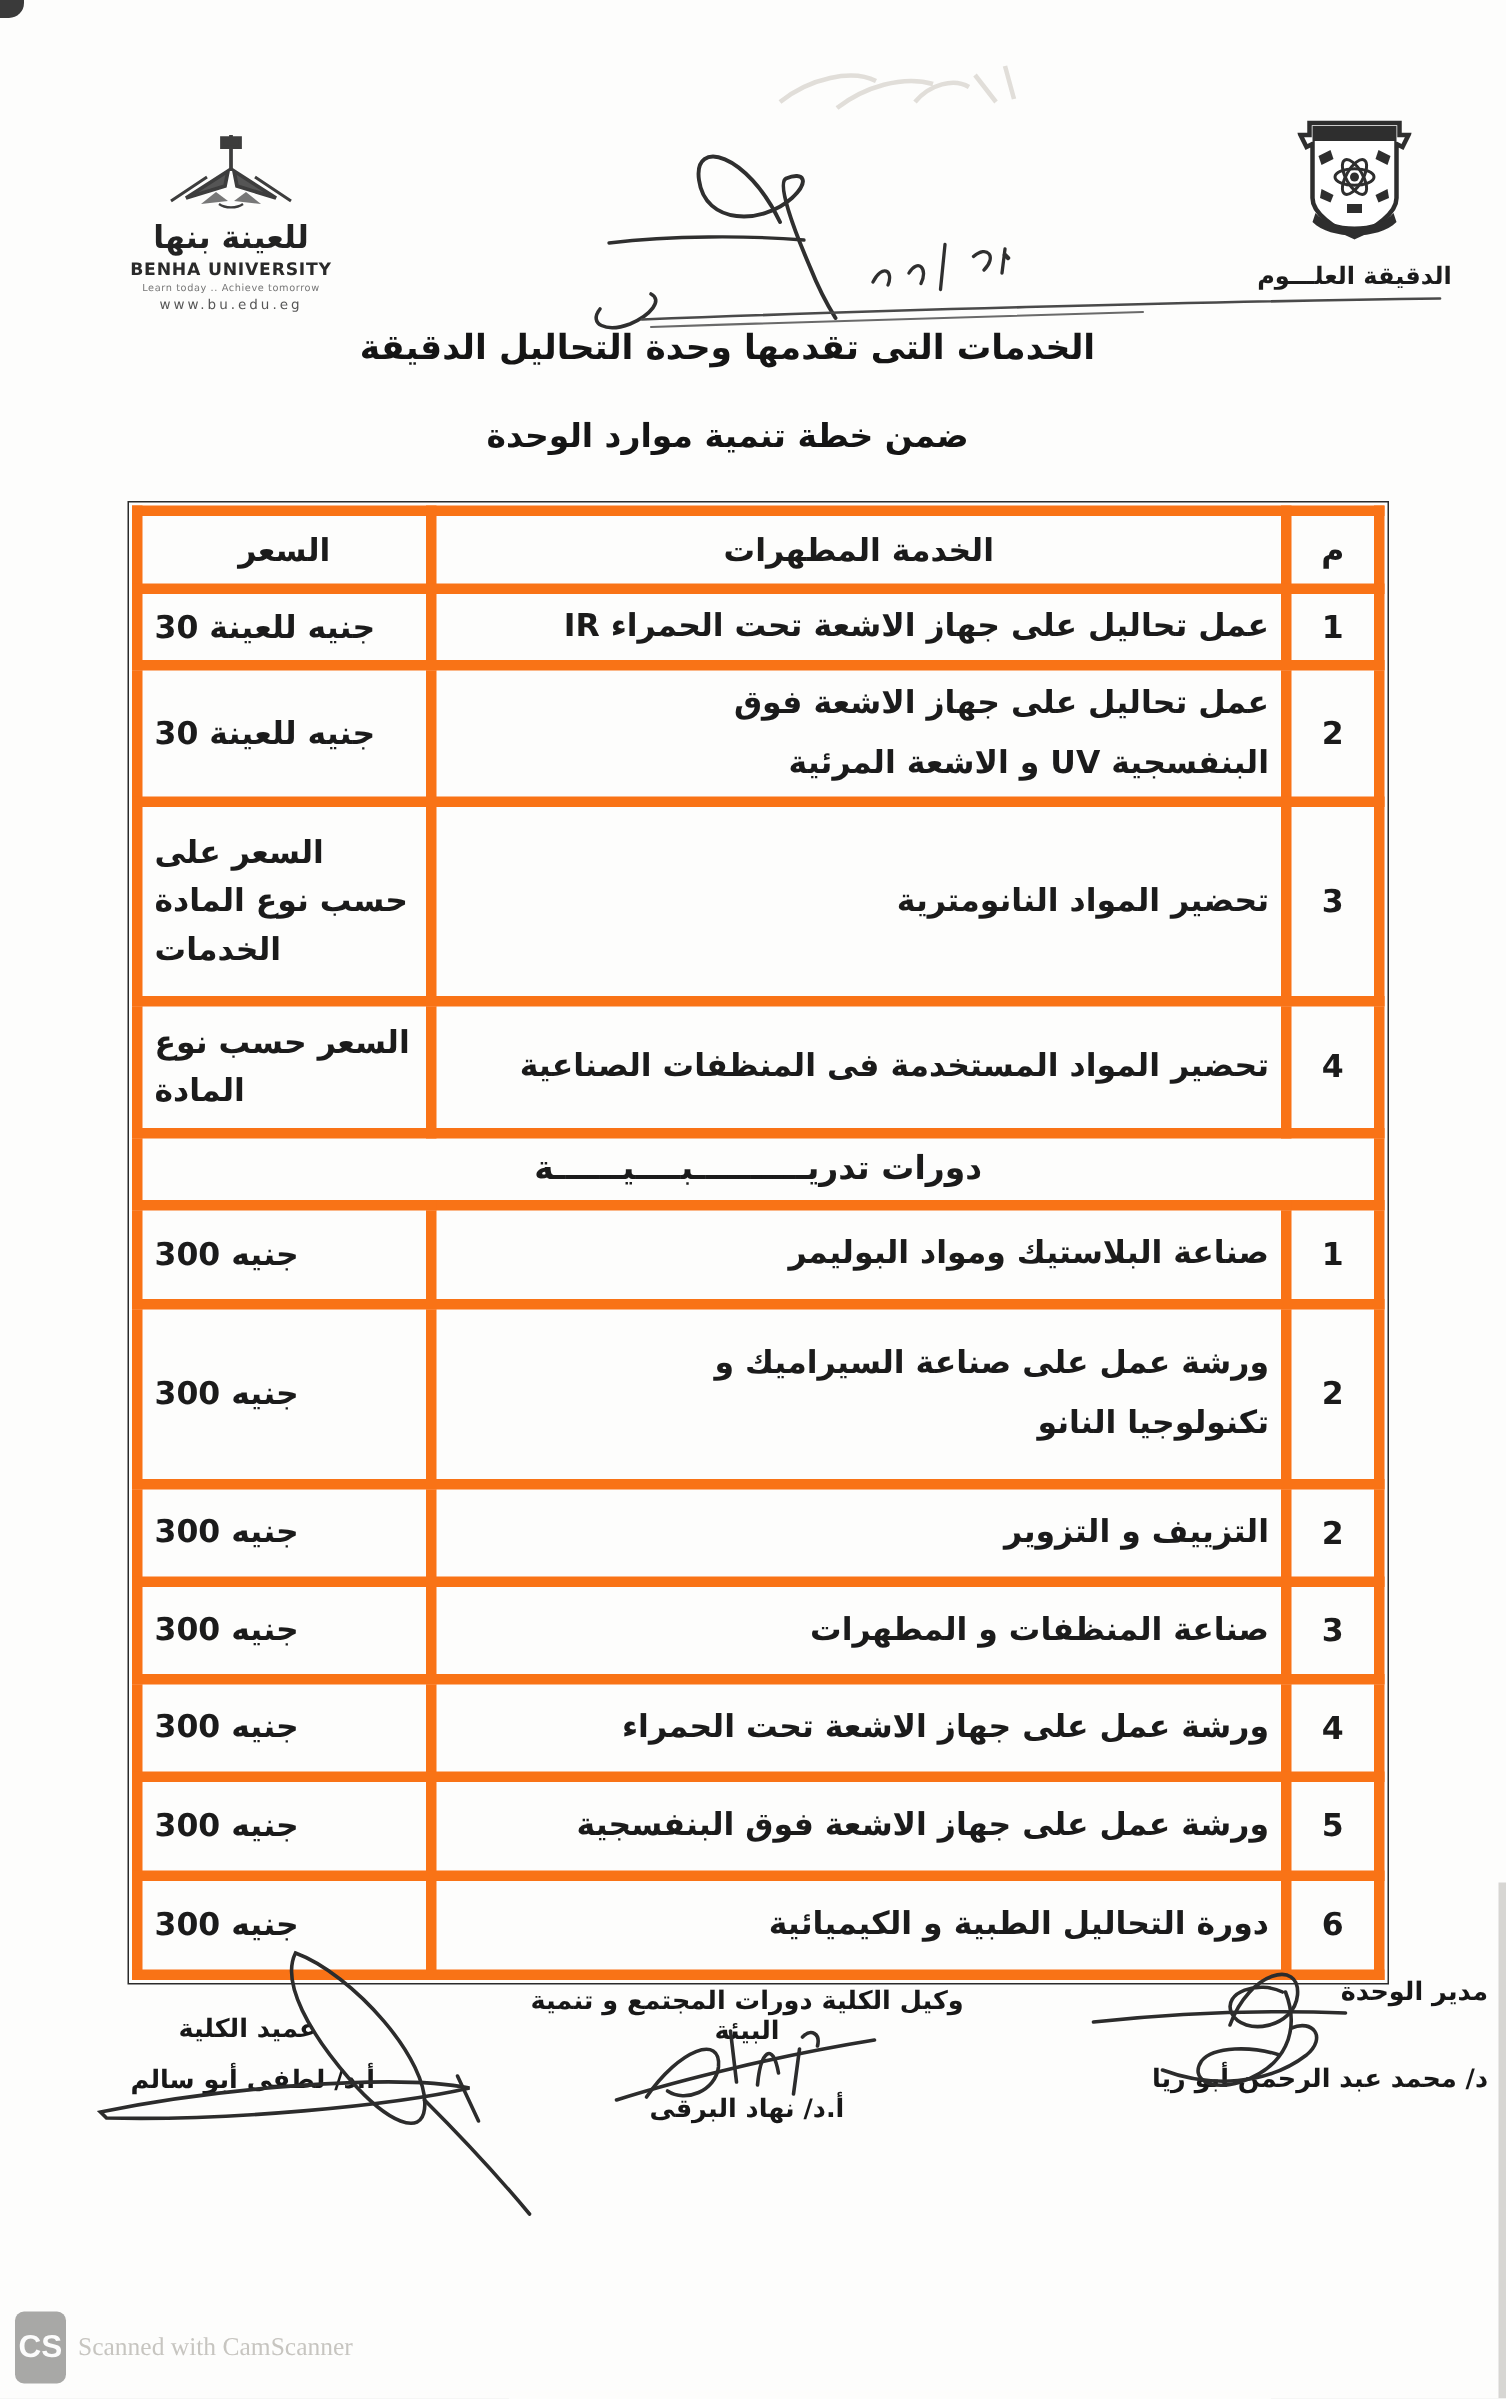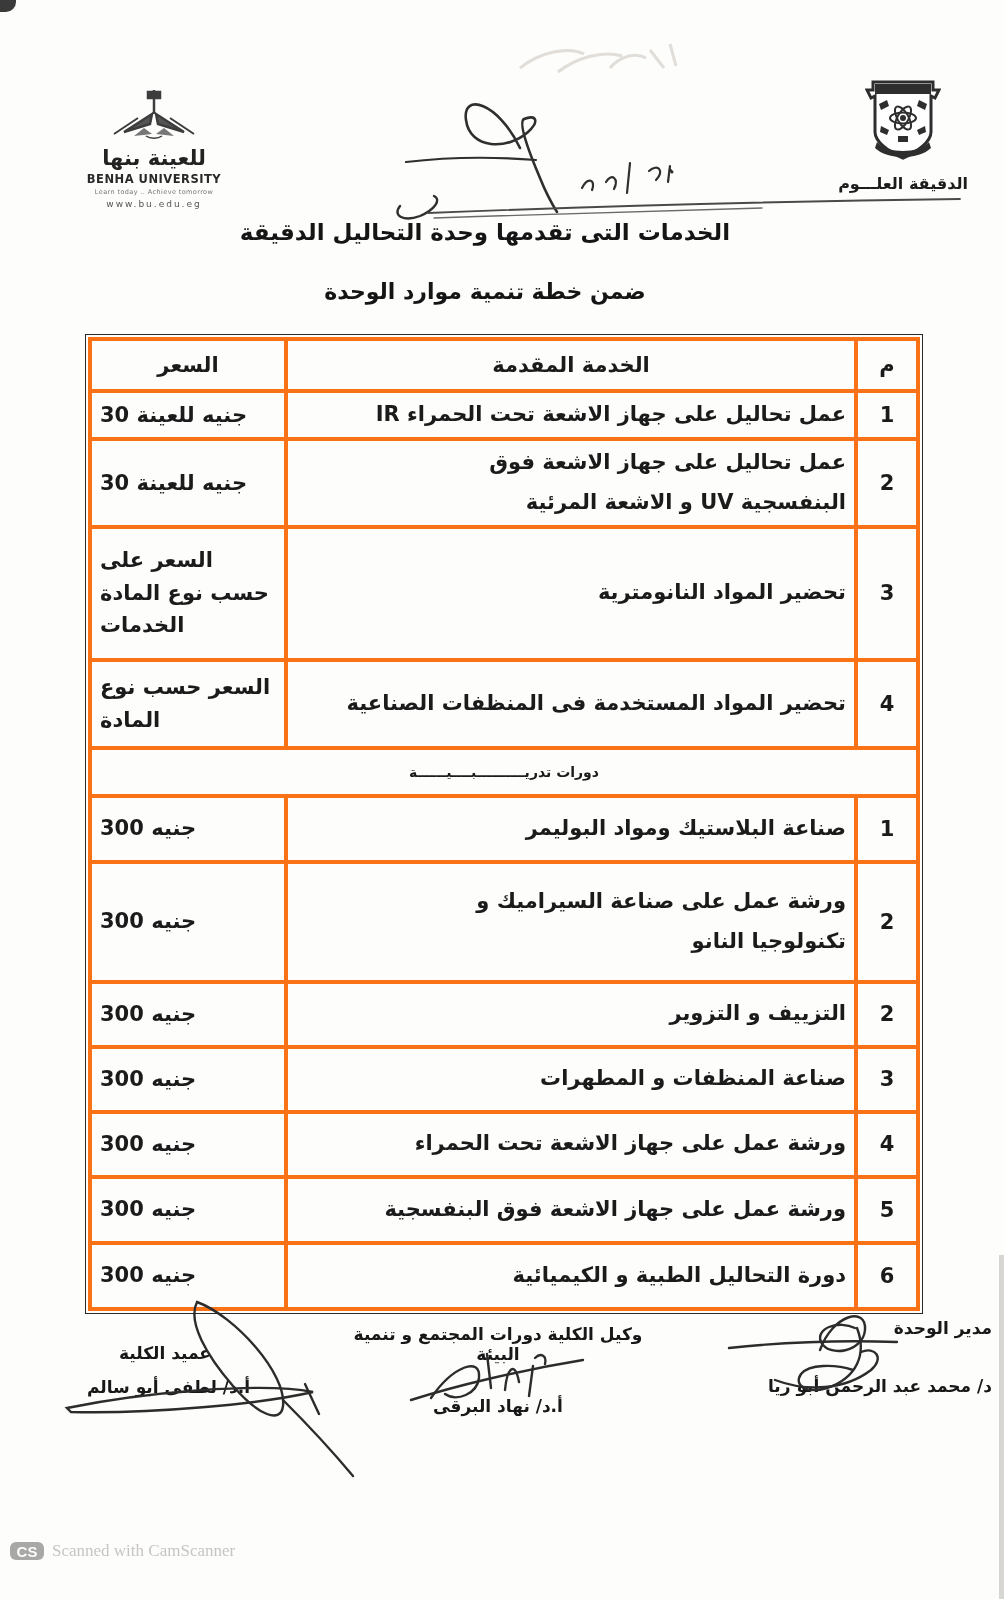--- a/index.html
+++ b/index.html
@@ -40,55 +40,55 @@
     border-collapse:collapse;
     table-layout:fixed;
     direction:rtl;
     outline:1.5px solid #2b2b2b;
     outline-offset:2px;
   }
   table.services col.c-idx{ width:62px; }
   table.services col.c-svc{ width:570px; }
   table.services col.c-prc{ width:196px; }
   table.services td, table.services th{
-    border:4px solid #f97316;
+    border:7px solid #f97316;
     font-size:21px; font-weight:700; color:#1b1b1b;
     vertical-align:middle;
     padding:2px 8px;
   }
   th.h-idx{ font-size:22px; }
   th.h-svc, th.h-prc{ font-size:22px; text-align:center; }
   td.svc{ text-align:right; line-height:1.9; }
   td.prc{ direction:ltr; text-align:left; line-height:1.55; }
   td.idx{ text-align:center; font-family:"DejaVu Sans", sans-serif; }
   tr.section-row td{
-    text-align:center; font-size:14px; letter-spacing:1px; height:48px;
+    text-align:center; font-size:22px; letter-spacing:1px; height:48px;
   }
   .wrap-460{ display:inline-block; max-width:462px; }
   .wrap-400{ display:inline-block; max-width:402px; }
 
   
   .sig{ position:absolute; font-weight:700; color:#181818; }
   .sig .t{ font-size:17px; }
   .sig .n{ font-size:17px; }
   .sig-unit{ left:700px; top:1318px; width:292px; text-align:right; direction:rtl;}
   .sig-unit .n{ margin-top:38px; }
   .sig-vice{ left:348px; top:1324px; width:300px; text-align:center; direction:rtl;}
   .sig-vice .n{ margin-top:32px; }
   .sig-dean{ left:60px; top:1343px; width:250px; direction:rtl;}
   .sig-dean .t{ text-align:center; padding-right:40px;}
   .sig-dean .n{ margin-top:14px; text-align:right; padding-right:60px;}
   svg.scrawl{ position:absolute; pointer-events:none; }
 
   
   .watermark{ position:absolute; left:10px; top:1541px; display:flex; align-items:center; gap:8px; }
   .wm-badge{
-    width:34px; height:18px; border-radius:6px;
+    width:34px; height:48px; border-radius:6px;
     background:#a8a8a6; color:#fcfcfc;
-    font-size:15px; font-weight:700;
+    font-size:21px; font-weight:700;
     display:flex; align-items:center; justify-content:center;
     font-family:"Liberation Sans", sans-serif;
   }
   .wm-text{ font-family:"Liberation Serif", serif; font-size:17px; color:#c7c5c0; }
 </style>
 </head>
 <body>
 
 <div class="page">
 
@@ -158,21 +158,21 @@
 
   <table class="services">
     <colgroup>
         <col class="c-idx">
         <col class="c-svc">
         <col class="c-prc">
       </colgroup>
     <tbody>
         <tr style="height:52px;">
       <th class="h-idx">م</th>
-      <th class="h-svc">الخدمة المقدمة</th>
+      <th class="h-svc">الخدمة المطهرات</th>
       <th class="h-prc">السعر</th>
     </tr>
     <tr style="height:46px;">
       <td class="idx">1</td>
       <td class="svc">عمل تحاليل على جهاز الاشعة تحت الحمراء  IR</td>
       <td class="prc">30 جنيه للعينة</td>
     </tr>
     <tr style="height:80px;">
       <td class="idx">2</td>
       <td class="svc"><span class="wrap-460">عمل تحاليل على جهاز الاشعة فوق البنفسجية  UV و الاشعة المرئية</span></td>

